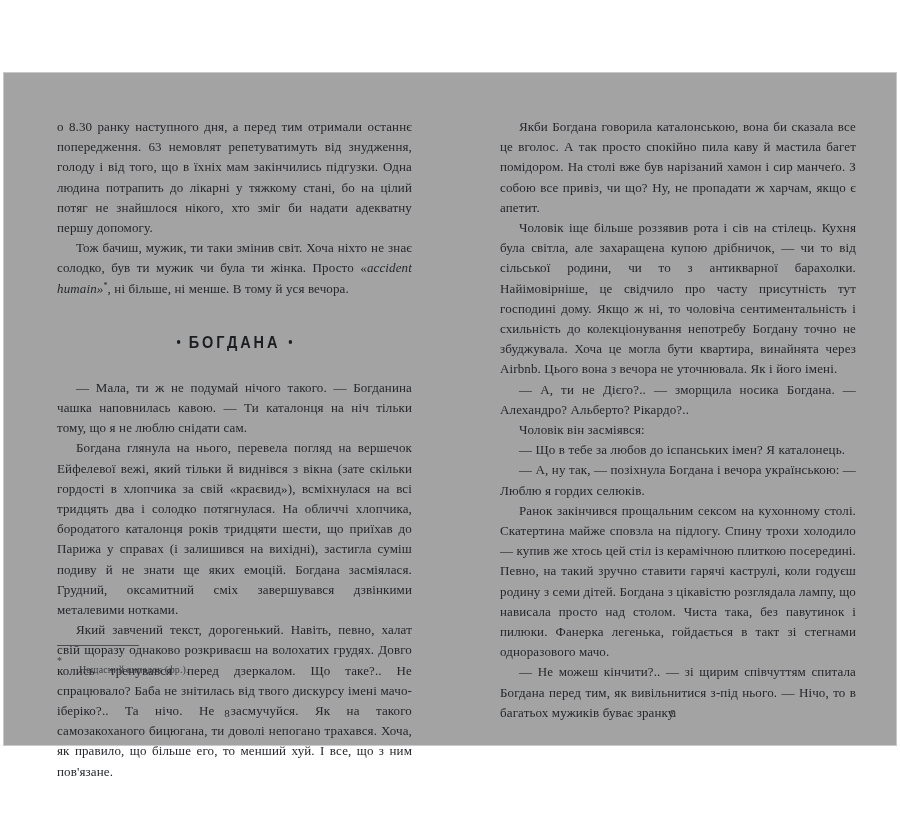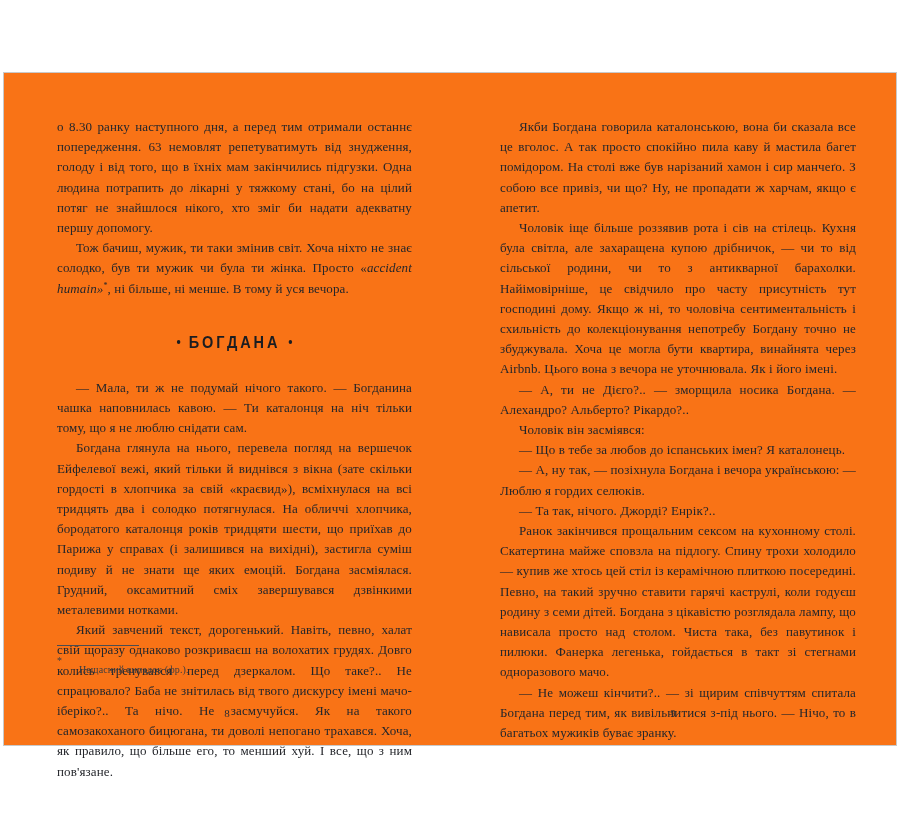--- a/index.html
+++ b/index.html
@@ -14,21 +14,21 @@
     overflow: hidden;
   }
 
   
   #spread {
     position: absolute;
     left: 3px;
     top: 72px;
     width: 894px;
     height: 674px;
-    background: #f97316;
+    background: #a3a3a3;
     border: 1px solid #c9c9c9;
     box-sizing: border-box;
     display: flex;
     flex-direction: row;
   }
 
   .page {
     position: relative;
     box-sizing: border-box;
     height: 100%;
@@ -164,21 +164,20 @@
   </div>
 
   <div class="page page-right">
     <div class="col">
       <p class="para">Якби Богдана говорила каталонською, вона би сказала все це вголос. А так просто спокійно пила каву й мастила багет помідором. На столі вже був нарізаний хамон і сир манчеґо. З собою все привіз, чи що? Ну, не пропадати ж харчам, якщо є апетит.</p>
       <p class="para">Чоловік іще більше роззявив рота і сів на стілець. Кухня була світла, але захаращена купою дрібничок, — чи то від сільської родини, чи то з антикварної барахолки. Найімовірніше, це свідчило про часту присутність тут господині дому. Якщо ж ні, то чоловіча сентиментальність і схильність до колекціонування непотребу Богдану точно не збуджувала. Хоча це могла бути квартира, винайнята через Airbnb. Цього вона з вечора не уточнювала. Як і його імені.</p>
       <p class="para">— А, ти не Дієго?.. — зморщила носика Богдана. — Алехандро? Альберто? Рікардо?..</p>
       <p class="para">Чоловік він засміявся:</p>
       <p class="para">— Що в тебе за любов до іспанських імен? Я каталонець.</p>
       <p class="para">— А, ну так, — позіхнула Богдана і вечора українською: — Люблю я гордих селюків.</p>
-      <p class="para">— Та так, нічого. Джорді? Енрік?..</p>
       <p class="para">Ранок закінчився прощальним сексом на кухонному столі. Скатертина майже сповзла на підлогу. Спину трохи холодило — купив же хтось цей стіл із керамічною плиткою посередині. Певно, на такий зручно ставити гарячі каструлі, коли годуєш родину з семи дітей. Богдана з цікавістю розглядала лампу, що нависала просто над столом. Чиста така, без павутинок і пилюки. Фанерка легенька, гойдається в такт зі стегнами одноразового мачо.</p>
       <p class="para">— Не можеш кінчити?.. — зі щирим співчуттям спитала Богдана перед тим, як вивільнитися з-під нього. — Нічо, то в багатьох мужиків буває зранку.</p>
     </div>
 
     <div class="folio">9</div>
   </div>
 
 </div>
 
 </body></html>

